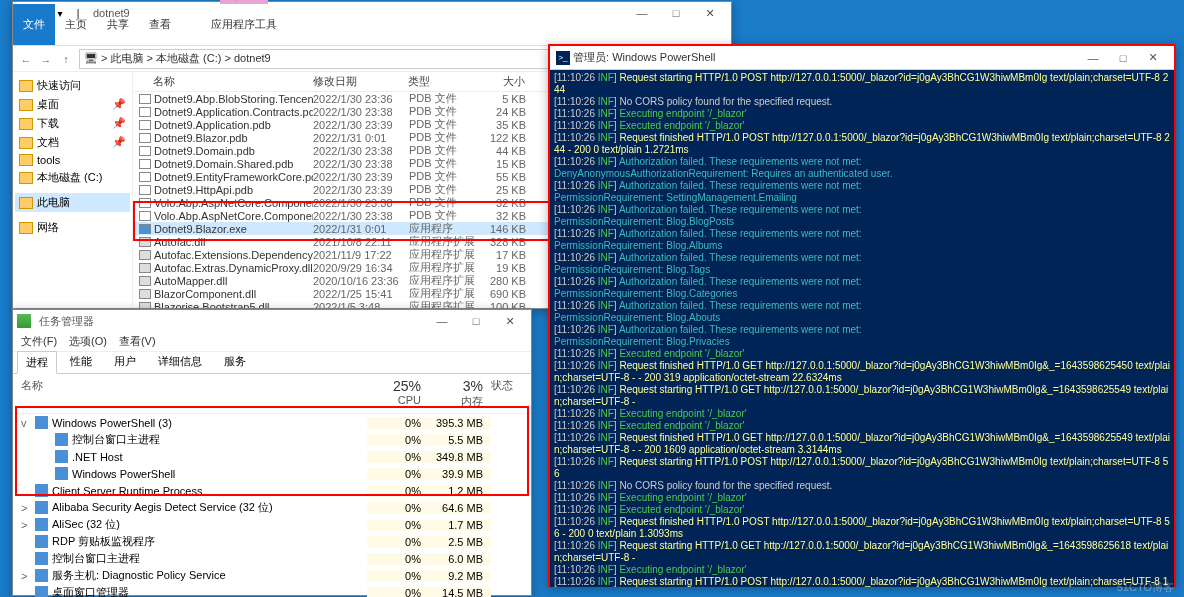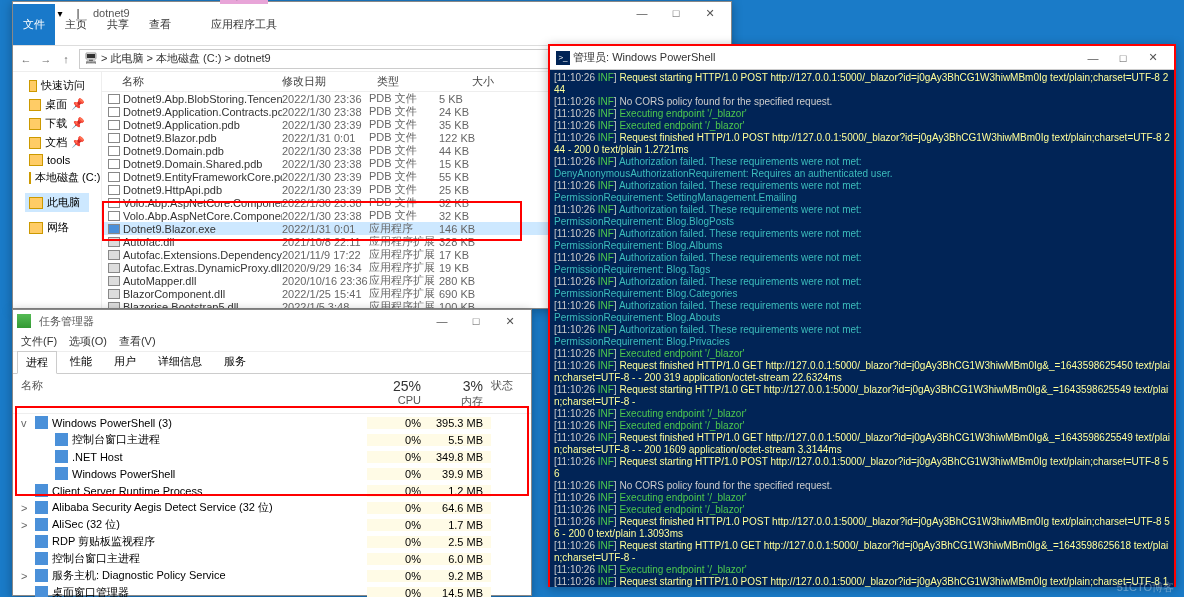--- a/index.html
+++ b/index.html
@@ -16,37 +16,37 @@
 .ribbon-tabs{height:22px;display:flex;align-items:end;border-bottom:1px solid #ddd;font-size:11px}
 .ribbon-tabs .tab{padding:13px 10px;color:#333}
 .ribbon-tabs .tab.file{background:#1979ca;color:#fff}
 .ribbon-tabs .group{margin-left:20px;display:flex;flex-direction:column;align-items:center}
 .ribbon-tabs .pink{background:#e8a5d8;padding:1px 14px;font-size:10px}
 .addr{height:26px;display:flex;align-items:center;gap:4px;padding:2px 4px;border-bottom:1px solid #eee}
 .addr .nav{display:flex;gap:2px}
 .addr .nav span{width:18px;height:18px;display:flex;align-items:center;justify-content:center;color:#666}
 .addr .path{flex:1;border:1px solid #ccc;height:20px;display:flex;align-items:center;padding:0 4px;font-size:11px;color:#333}
 .explorer-body{display:flex;height:236px}
-.sidebar{width:89px;border-right:1px solid #eee;padding:4px 12px;font-size:11px;overflow:hidden}
+.sidebar{width:120px;border-right:1px solid #eee;padding:4px 2px;font-size:11px;overflow:hidden}
 .sidebar .item{display:flex;align-items:center;gap:4px;padding:2px 4px;white-space:nowrap}
 .sidebar .item.sel{background:#cde8ff}
 .sidebar .ficon{width:14px;height:12px;display:inline-block;background:#fc6;border:1px solid #c90}
 .filelist{flex:1;overflow:hidden;position:relative}
 .fl-head{display:flex;font-size:11px;color:#444;border-bottom:1px solid #eee;padding:2px 0}
 .fl-head div:nth-child(1){width:180px;padding-left:20px}
 .fl-head div:nth-child(2){width:95px}
 .fl-head div:nth-child(3){width:70px}
 .fl-head div:nth-child(4){width:55px;text-align:right;padding-right:8px}
 .fl-rows{height:216px;overflow:hidden}
 .fl-row{display:flex;font-size:11px;padding:0 0;height:13px;align-items:center;color:#333}
 .fl-row.sel{background:#cde8ff}
 .fl-row .c1{width:180px;padding-left:6px;display:flex;align-items:center;gap:3px;white-space:nowrap;overflow:hidden}
-.fl-row .c2{width:87px;color:#666}
+.fl-row .c2{width:96px;color:#666}
 .fl-row .c3{width:70px;color:#666}
-.fl-row .c4{width:55px;color:#666;padding-right:8px}
+.fl-row .c4{width:55px;text-align:right;color:#666;padding-right:8px}
 .fi{width:12px;height:10px;display:inline-block;background:#fff;border:1px solid #888;flex-shrink:0}
 .fi.exe{background:#4a90d9}
 .fi.dll{background:#ddd}
 .redbox1{border:2px solid red;position:absolute;pointer-events:none}
 
 .taskmgr{left:12px;top:309px;width:520px;height:287px}
 .tm-menu{height:20px;display:flex;gap:12px;padding:2px 8px;font-size:11px;color:#333;border-bottom:1px solid #eee}
 .tm-tabs{height:22px;display:flex;gap:4px;padding:0 4px;border-bottom:1px solid #ccc;font-size:11px;align-items:end}
 .tm-tabs .tt{padding:3px 8px;border:1px solid transparent}
 .tm-tabs .tt.act{border:1px solid #ccc;border-bottom:1px solid #fff;background:#fff;margin-bottom:-1px}

